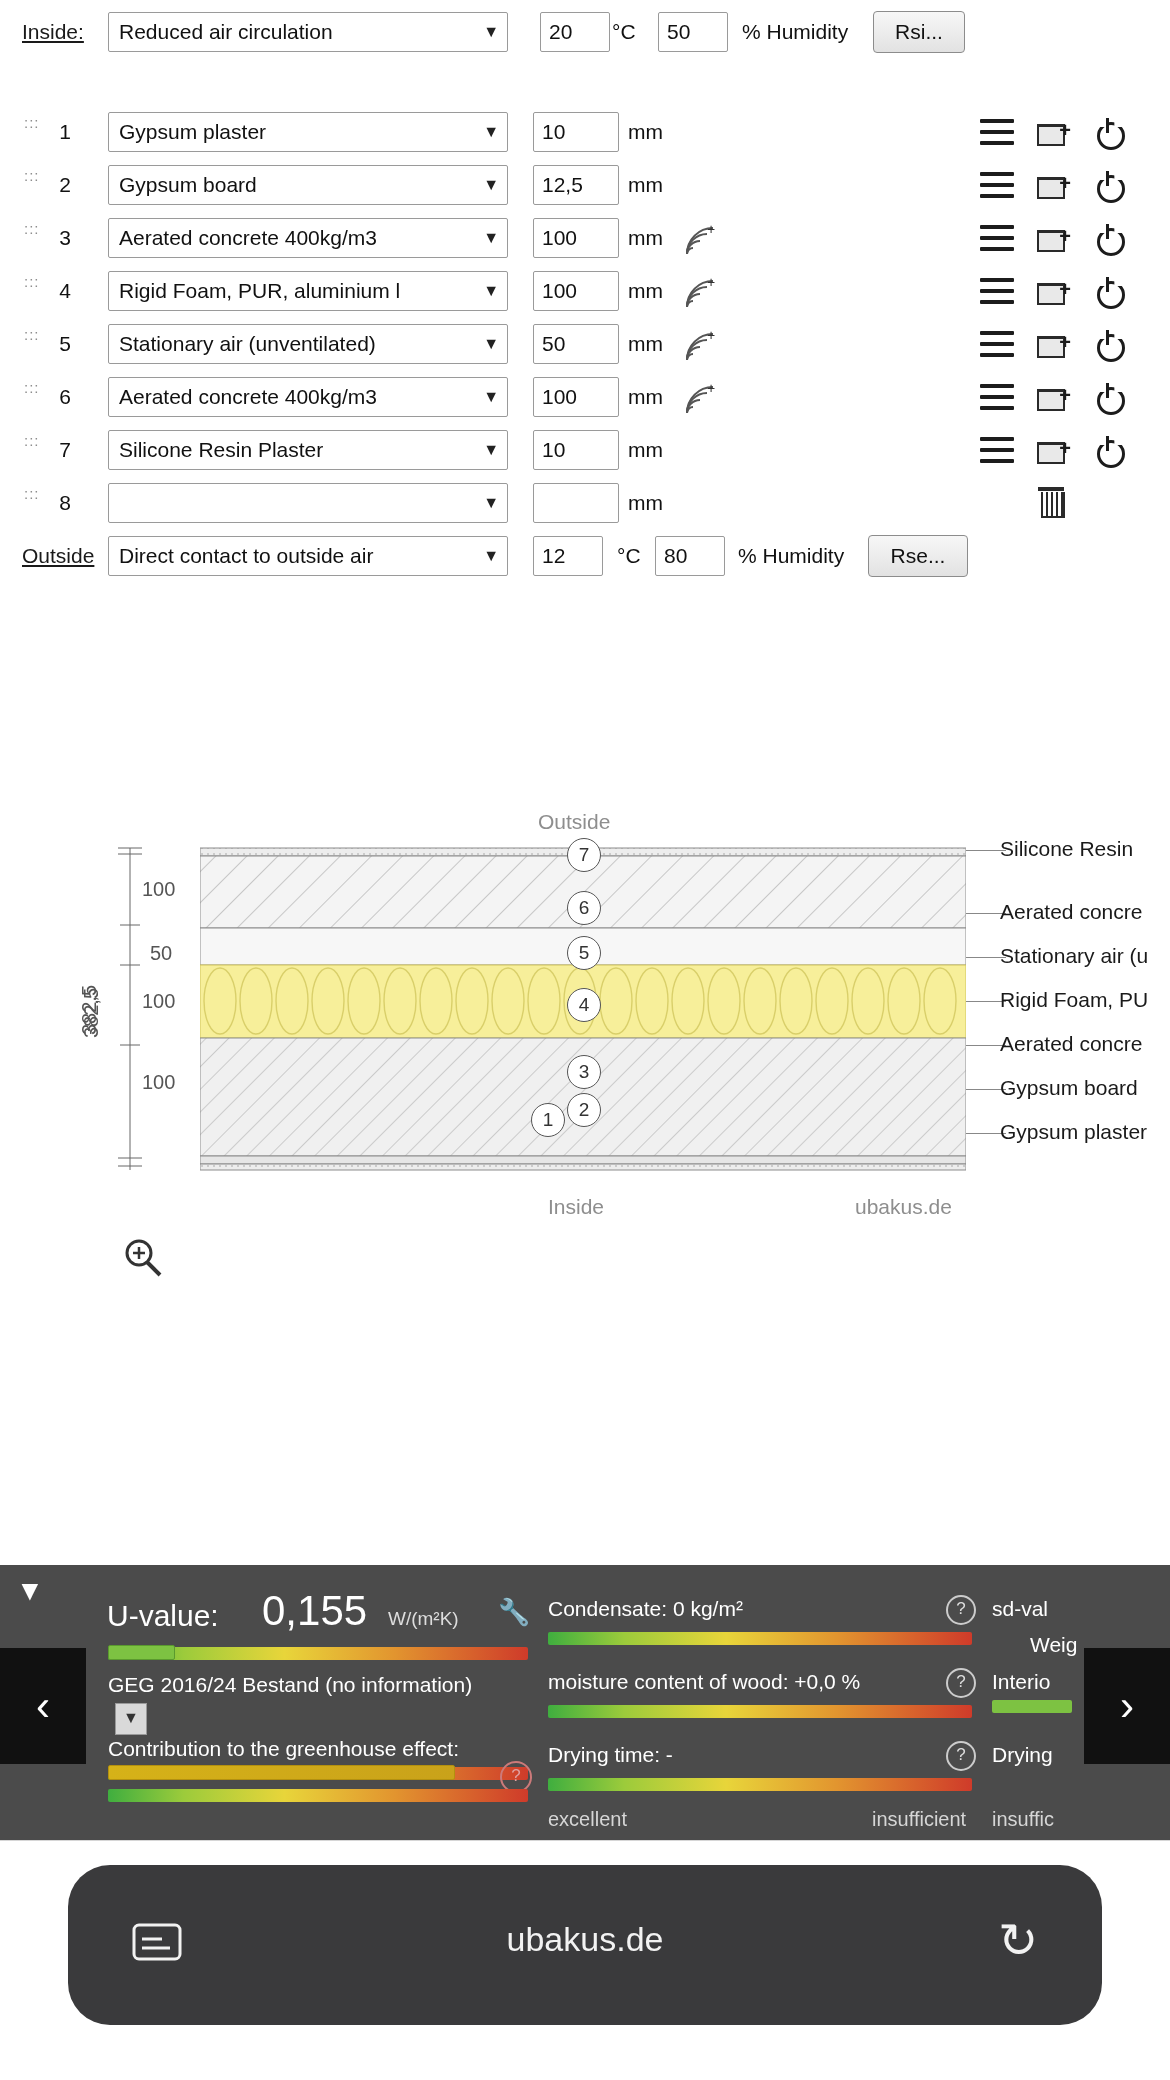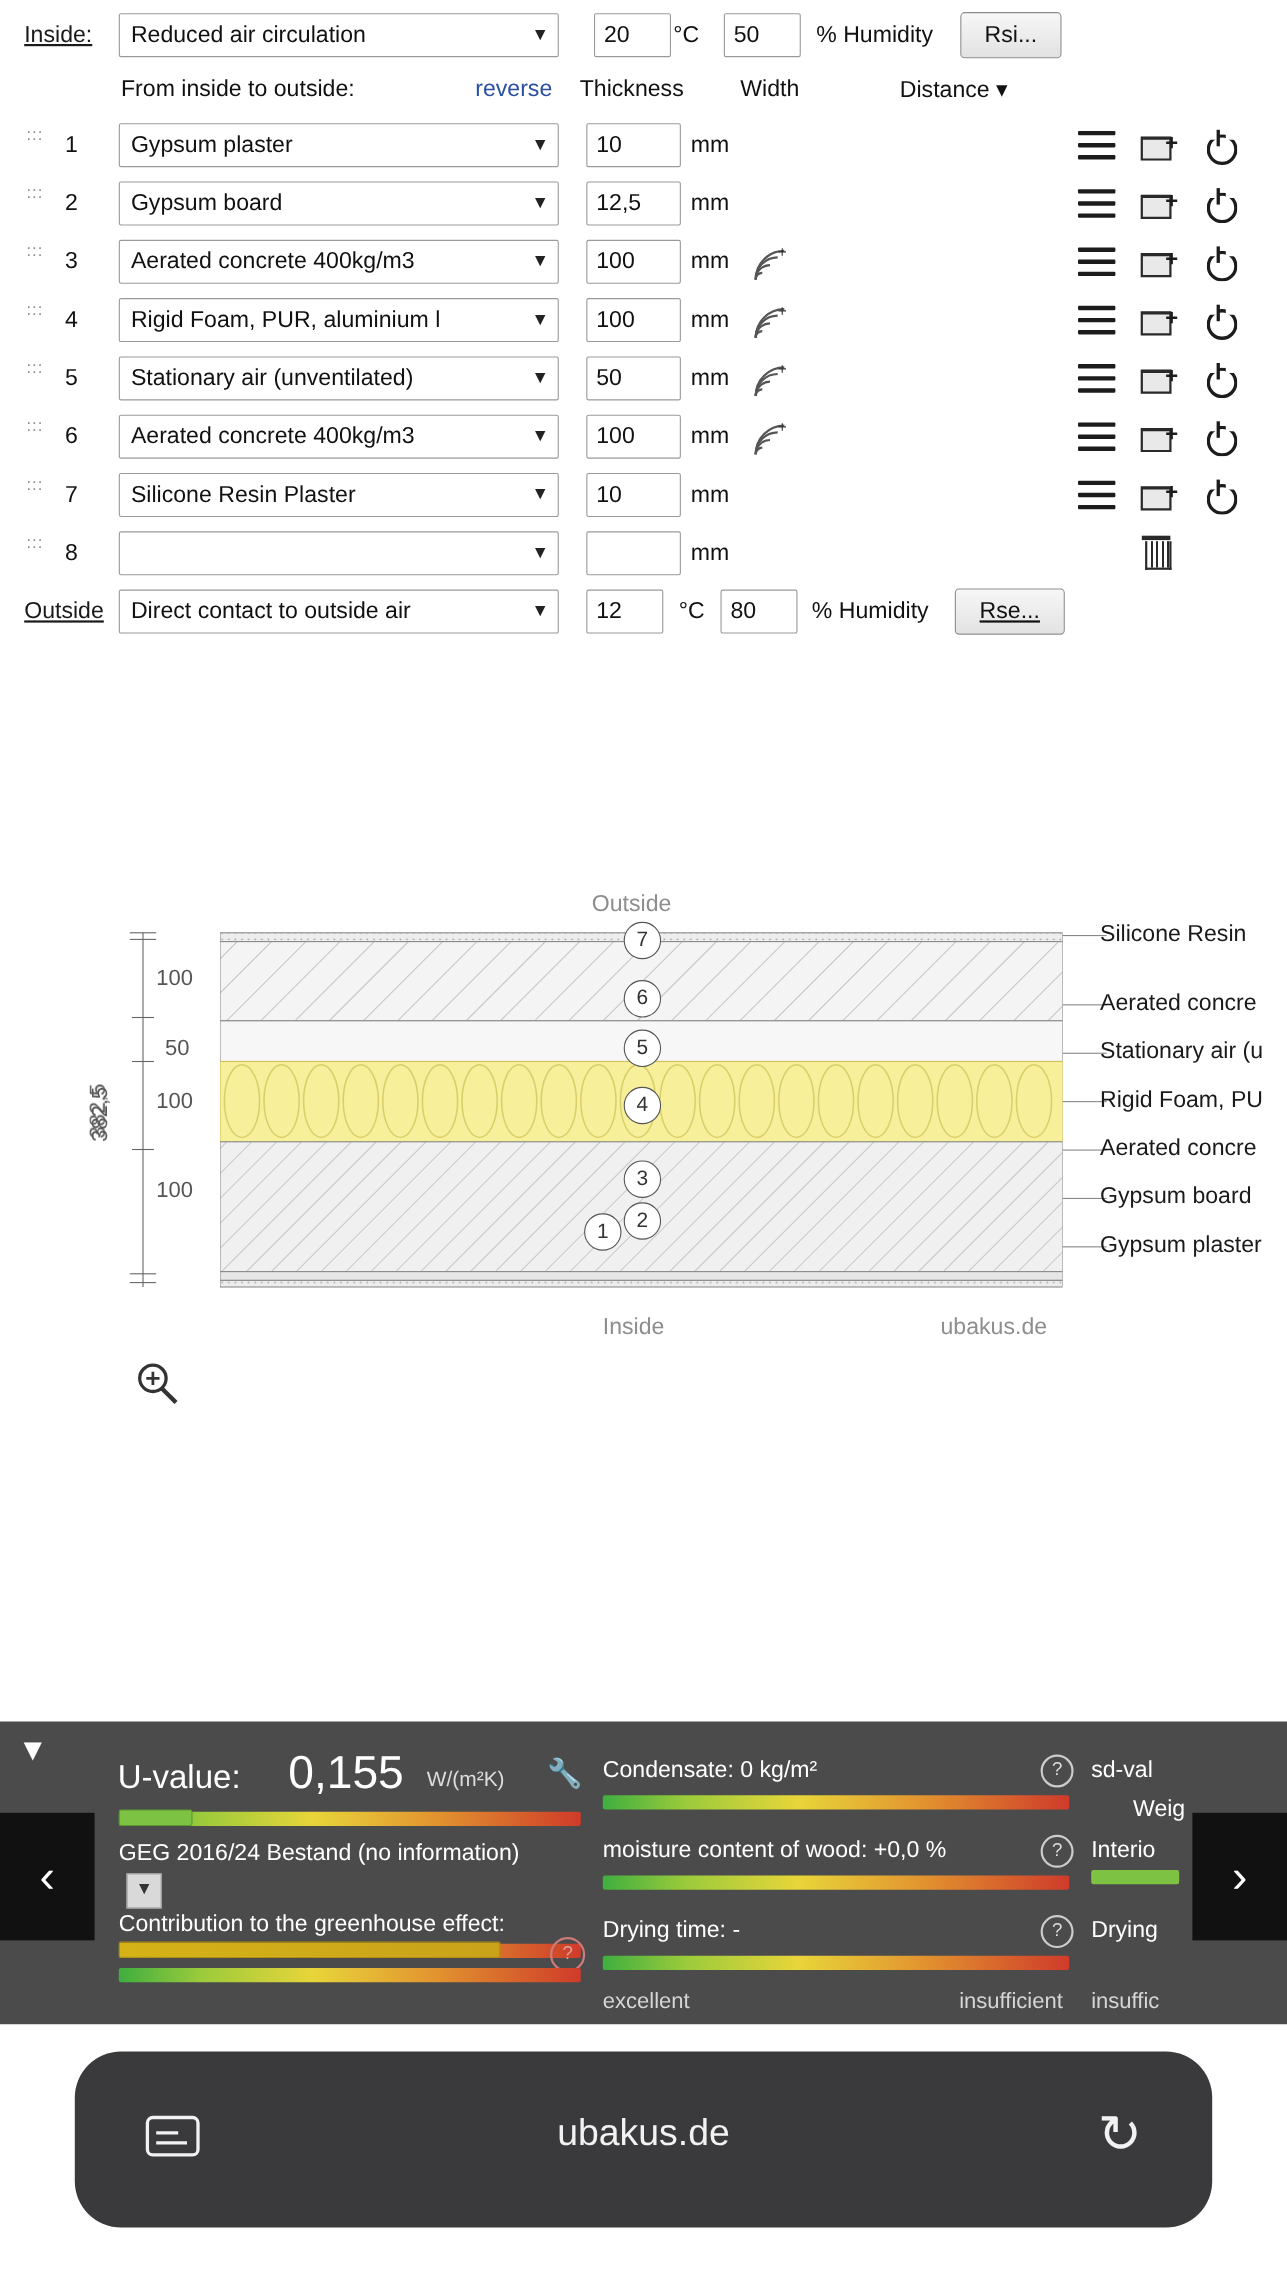--- a/index.html
+++ b/index.html
@@ -328,27 +328,20 @@
       <span>Reduced air circulation</span>
       <span class="caret">▼</span>
     </div>
     <input class="txt" style="position: absolute; left: 540px; width: 70px;" value="20">
     <span class="unit" style="position:absolute;left:612px;">°C</span>
     <input class="txt" style="position: absolute; left: 658px; width: 70px;" value="50">
     <span class="unit" style="position:absolute;left:742px;">% Humidity</span>
     <div class="btn" style="position:absolute;left:873px;width:92px;">Rsi...</div>
   </div>
 
-  <div class="row" style="top:64px;height:34px;">
-    <span class="hdr-txt" style="position:absolute;left:110px;">From inside to outside:</span>
-    <span class="hdr-link" style="position:absolute;left:432px;">reverse</span>
-    <span class="hdr-txt" style="position:absolute;left:527px;">Thickness</span>
-    <span class="hdr-txt" style="position:absolute;left:673px;">Width</span>
-    <span class="hdr-txt" style="position:absolute;left:818px;">Distance ▾</span>
-  </div>
 
   <div class="row" style="top:106px;">
     <span class="grip" style="position:absolute;left:24px;top:12px;">:::</span>
     <span class="idx" style="position:absolute;left:52px;">1</span>
     <div class="sel" style="position:absolute;left:108px;width:400px;">
       <span>Gypsum plaster</span>
       <span class="caret">▼</span>
     </div>
     <input class="txt" style="position: absolute; left: 533px; width: 86px;" value="10">
     <span class="unit" style="position:absolute;left:628px;">mm</span>
@@ -565,21 +558,21 @@
   <div class="row" style="top:530px;">
     <span class="lbl" style="position:absolute;left:22px;">Outside</span>
     <div class="sel" style="position:absolute;left:108px;width:400px;">
       <span>Direct contact to outside air</span>
       <span class="caret">▼</span>
     </div>
     <input class="txt" style="position: absolute; left: 533px; width: 70px;" value="12">
     <span class="unit" style="position:absolute;left:617px;">°C</span>
     <input class="txt" style="position: absolute; left: 655px; width: 70px;" value="80">
     <span class="unit" style="position:absolute;left:738px;">% Humidity</span>
-    <div class="btn" style="position:absolute;left:868px;width:100px;text-decoration:underline;">Rse...</div>
+    <div class="btn" style="position:absolute;left:868px;width:100px;">Rse...</div>
   </div>
 </div>
 
 <div class="diagram">
 
   <span class="diag-label" style="left:538px;top:-40px;">Outside</span>
   <span class="diag-label" style="left:548px;top:345px;">Inside</span>
   <span class="diag-label" style="left:855px;top:345px;">ubakus.de</span>
 
   <span class="scale-total" style="left:78px;top:1035px;position:fixed;">382,5</span>

